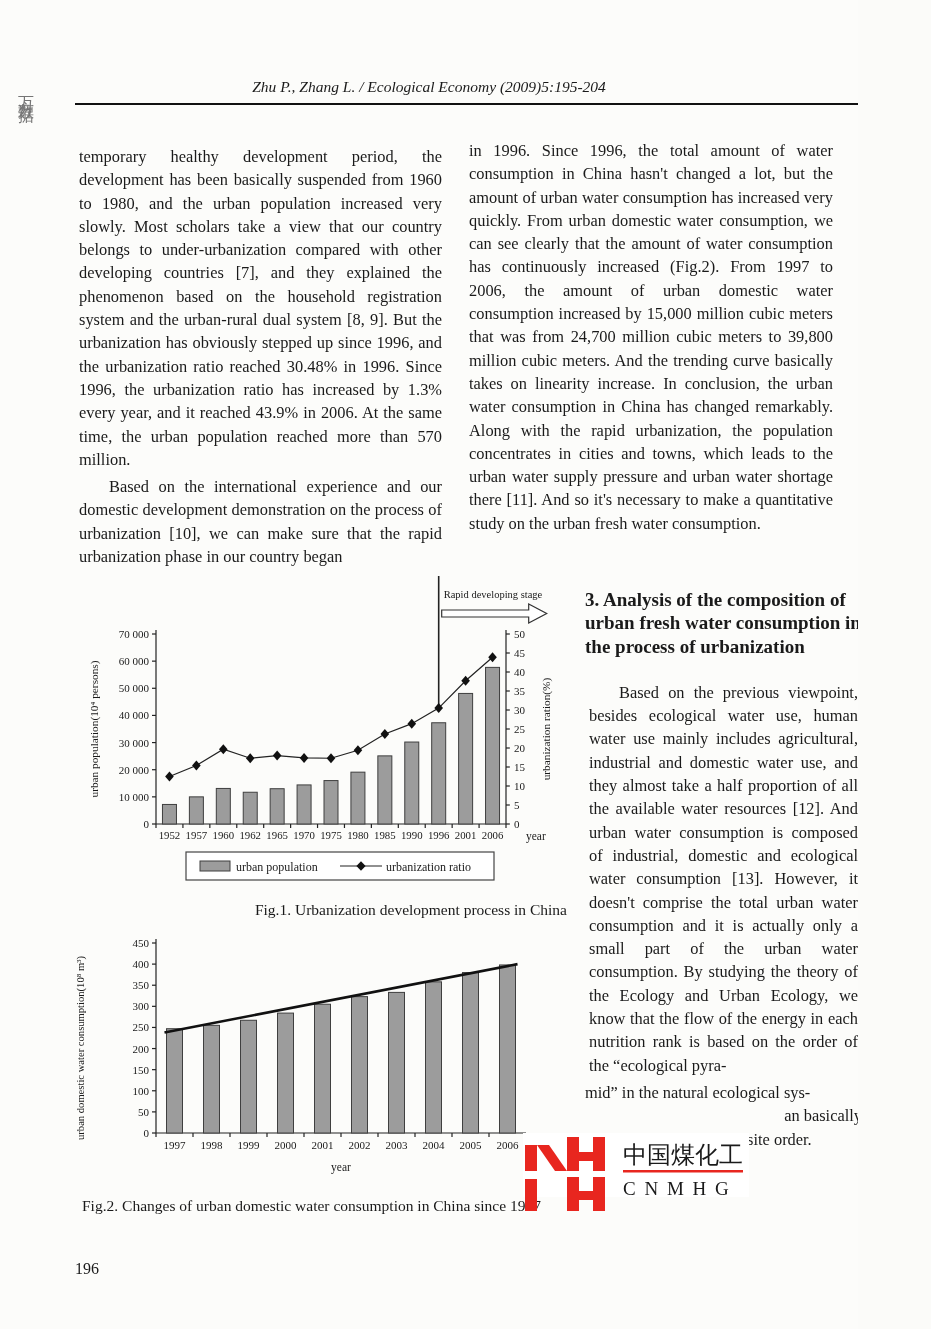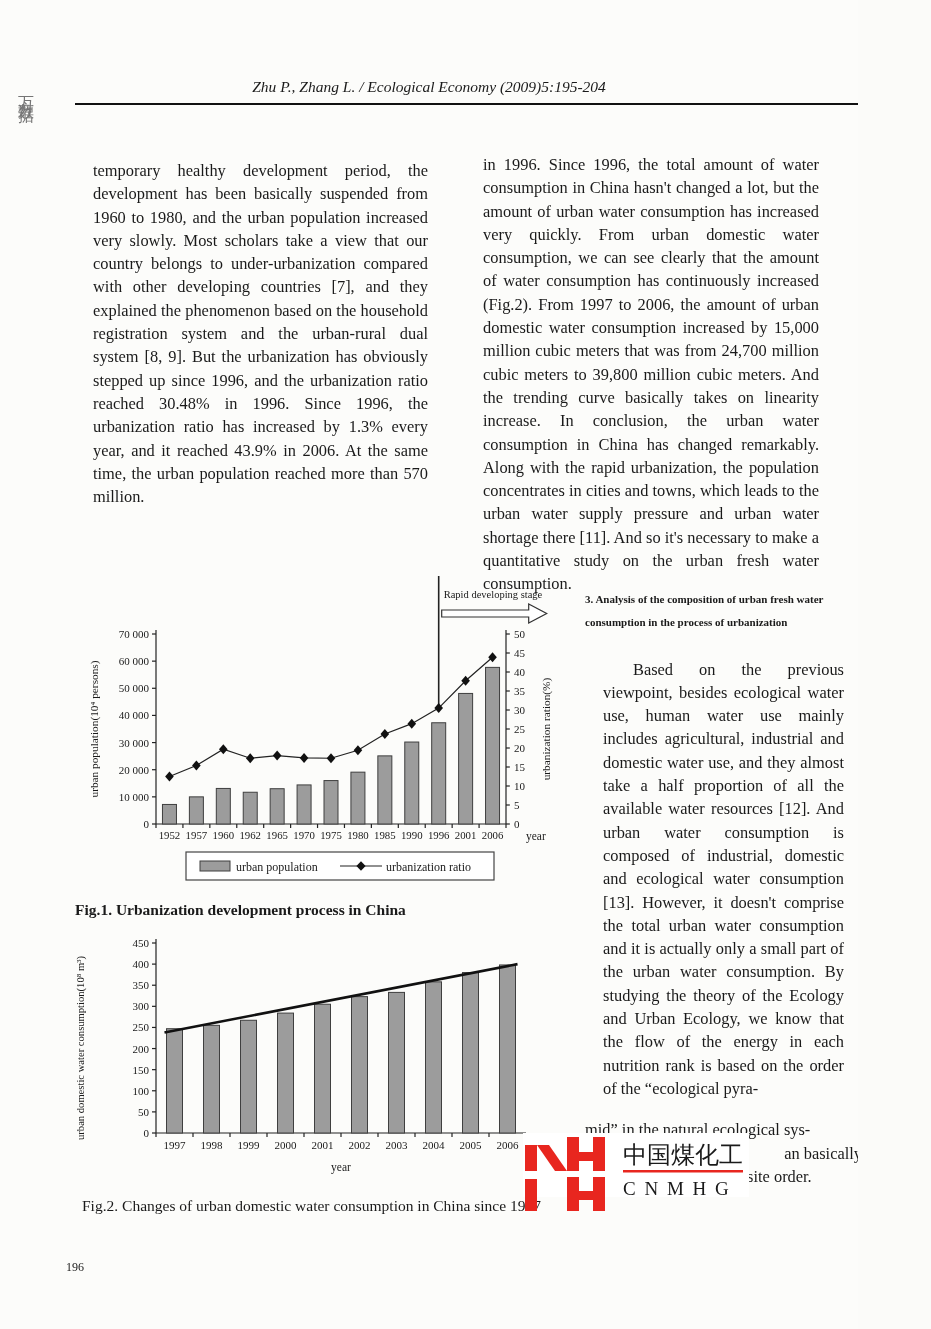--- a/index.html
+++ b/index.html
@@ -2,52 +2,53 @@
 <html><head>
 <meta charset="utf-8">
 <style>
   html,body{margin:0;padding:0;}
   body{background:#fbfbf9;font-family:"Liberation Serif","DejaVu Serif",serif;color:#1a1a1a;}
   .page{position:relative;width:858px;height:1329px;background:#fcfcfa;overflow:hidden;}
   .watermark{position:absolute;left:15px;top:83px;writing-mode:vertical-rl;font-size:16px;color:#757575;letter-spacing:4px;font-family:"DejaVu Sans",sans-serif;}
   .header{position:absolute;left:0;top:78px;width:100%;text-align:center;font-style:italic;font-size:15.5px;}
   .rule{position:absolute;left:75px;top:103px;width:786px;border-top:2.5px solid #111;}
   .col{position:absolute;text-align:justify;font-size:16.4px;line-height:23.3px;}
-  .col p{margin:18px;}
+  .col p{margin:4px;}
   .col p.indent{text-indent:30px;}
   .left-col{left:75px;top:141px;width:371px;}
   .right-col{left:465px;top:135px;width:372px;}
   .sec3{left:585px;top:588px;width:277px;}
-  .sec3 h3{margin:0 0 23px 0;font-size:11px;line-height:23.3px;font-weight:bold;text-align:left;}
+  .sec3 h3{margin:0 0 23px 0;font-size:19px;line-height:23.3px;font-weight:bold;text-align:left;}
   .tail{margin-top:4px;}
   .tail-line{height:23.3px;white-space:nowrap;overflow:visible;}
   .tail-line.right{text-align:right;}
   .fig1{position:absolute;left:82px;top:576px;}
   .fig2{position:absolute;left:68px;top:933px;}
   .caption{position:absolute;font-size:15.5px;}
-  .cap1{left:75px;top:901px;width:492px;text-align:left;font-weight:bold;}
+  .cap1{left:75px;top:901px;width:492px;text-align:right;}
   .cap2{left:82px;top:1197px;width:520px;text-align:left;}
-  .pagenum{position:absolute;left:66px;top:1260px;font-size:12px;text-align:center;}
+  .pagenum{position:absolute;left:75px;top:1260px;font-size:16px;text-align:center;}
   .logo{position:absolute;left:523px;top:1133px;}
   svg text{font-family:"Liberation Serif","DejaVu Serif",serif;fill:#1a1a1a;}
   .ax{stroke:#222;stroke-width:1.2;}
   .bar{fill:#9c9c9c;stroke:#3f3f3f;stroke-width:1;}
 </style>
 </head>
 <body>
 
 <div class="page">
 
   <div class="watermark">万方数据</div>
 
   <div class="header">Zhu P., Zhang L. / Ecological Economy (2009)5:195-204</div>
   <div class="rule"></div>
 
   <div class="col left-col">
     <p>temporary healthy development period, the development has been basically suspended from 1960 to 1980, and the urban population increased very slowly. Most scholars take a view that our country belongs to under-urbanization compared with other developing countries [7], and they explained the phenomenon based on the household registration system and the urban-rural dual system [8, 9]. But the urbanization has obviously stepped up since 1996, and the urbanization ratio reached 30.48% in 1996. Since 1996, the urbanization ratio has increased by 1.3% every year, and it reached 43.9% in 2006. At the same time, the urban population reached more than 570 million.</p>
+    <p class="indent">Based on the international experience and our domestic development demonstration on the process of urbanization [10], we can make sure that the rapid urbanization phase in our country began</p>
   </div>
 
   <div class="col right-col">
     <p>in 1996. Since 1996, the total amount of water consumption in China hasn't changed a lot, but the amount of urban water consumption has increased very quickly. From urban domestic water consumption, we can see clearly that the amount of water consumption has continuously increased (Fig.2). From 1997 to 2006, the amount of urban domestic water consumption increased by 15,000 million cubic meters that was from 24,700 million cubic meters to 39,800 million cubic meters. And the trending curve basically takes on linearity increase. In conclusion, the urban water consumption in China has changed remarkably. Along with the rapid urbanization, the population concentrates in cities and towns, which leads to the urban water supply pressure and urban water shortage there [11]. And so it's necessary to make a quantitative study on the urban fresh water consumption.</p>
   </div>
 
   <div class="fig1"><svg width="487" height="316" viewBox="0 0 487 316">
         <line x1="74" y1="54" x2="74" y2="248" class="ax"></line>
         <line x1="424" y1="54" x2="424" y2="248" class="ax"></line>
         <line x1="74" y1="248" x2="424" y2="248" class="ax"></line>

